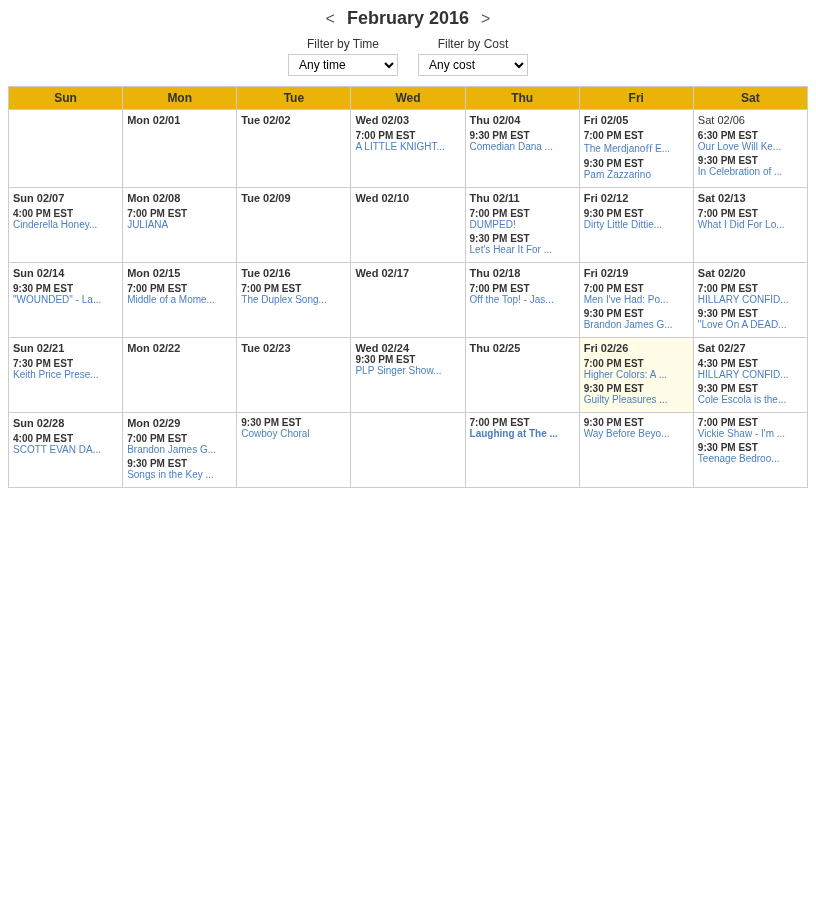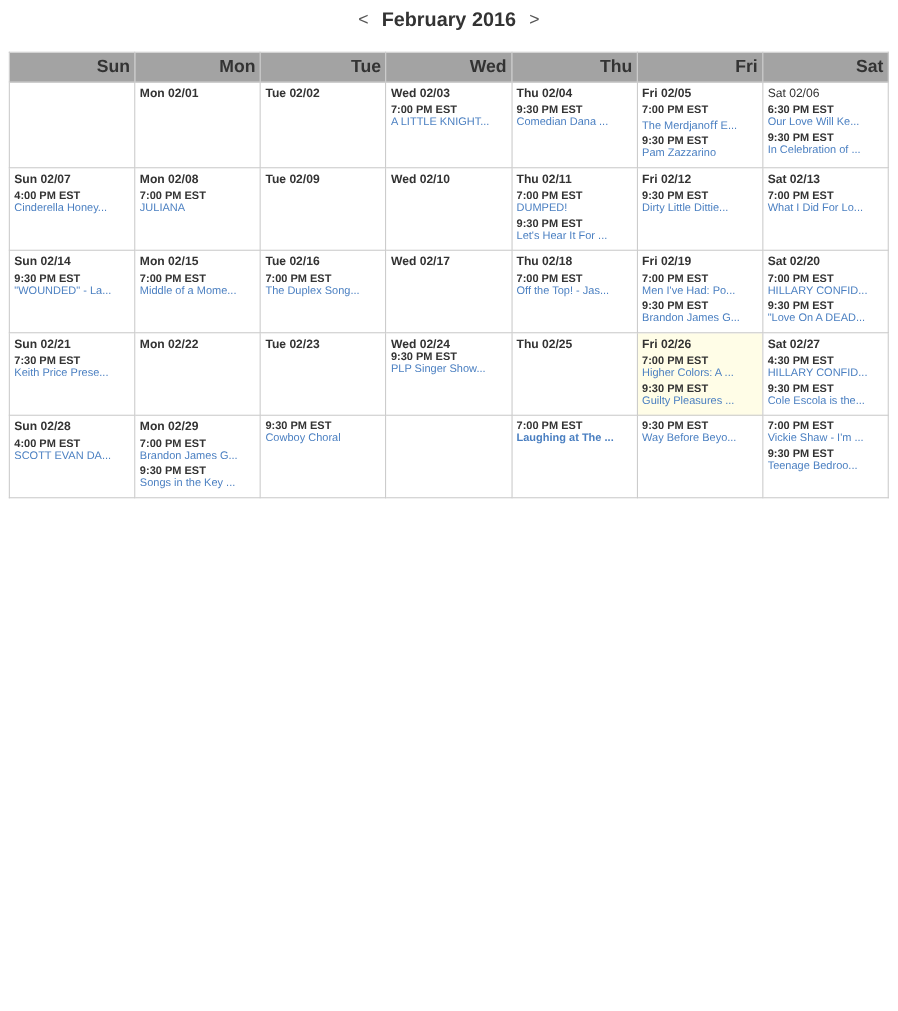--- a/index.html
+++ b/index.html
@@ -7,34 +7,51 @@
     .calendar-wrapper { width: 816px; padding: 8px; }
     .header { text-align: center; margin-bottom: 8px; display: flex; align-items: center; justify-content: center; gap: 12px; }
     .header .nav-btn { background: none; border: none; cursor: pointer; font-size: 16px; color: #555; }
     .header .month-title { font-size: 18px; font-weight: bold; color: #333; }
     .filters { display: flex; justify-content: center; gap: 20px; margin-bottom: 10px; }
     .filter-group { display: flex; flex-direction: column; align-items: center; gap: 3px; }
     .filter-label { font-size: 12px; color: #333; }
     .filter-select { font-size: 12px; padding: 2px 6px; border: 1px solid #ccc; background: #fff; width: 110px; }
     .calendar-grid { width: 100%; border-collapse: collapse; }
     .calendar-grid th, .calendar-grid td { border: 1px solid #ccc; vertical-align: top; padding: 4px; }
-    .calendar-grid th { background: #a3a3a3; text-align: right; font-size: 16px; font-weight: bold; width: 14.28%; }
+    .calendar-grid th { background: #eab308; text-align: center; font-size: 12px; font-weight: bold; width: 14.28%; }
   </style>
 </head>
 <body>
 
 <div class="calendar-wrapper">
 
   <div class="header">
     <button class="nav-btn">&lt;</button>
     <span class="month-title">February 2016</span>
     <button class="nav-btn">&gt;</button>
   </div>
 
   <div class="filters">
+    <div class="filter-group">
+      <span class="filter-label">Filter by Time</span>
+      <select class="filter-select">
+        <option>Any time</option>
+        <option>Morning</option>
+        <option>Afternoon</option>
+        <option>Evening</option>
+      </select>
+    </div>
+    <div class="filter-group">
+      <span class="filter-label">Filter by Cost</span>
+      <select class="filter-select">
+        <option>Any cost</option>
+        <option>Free</option>
+        <option>Paid</option>
+      </select>
+    </div>
   </div>
 
   <table class="calendar-grid">
     <thead>
       <tr>
         <th>Sun</th>
         <th>Mon</th>
         <th>Tue</th>
         <th>Wed</th>
         <th>Thu</th>

